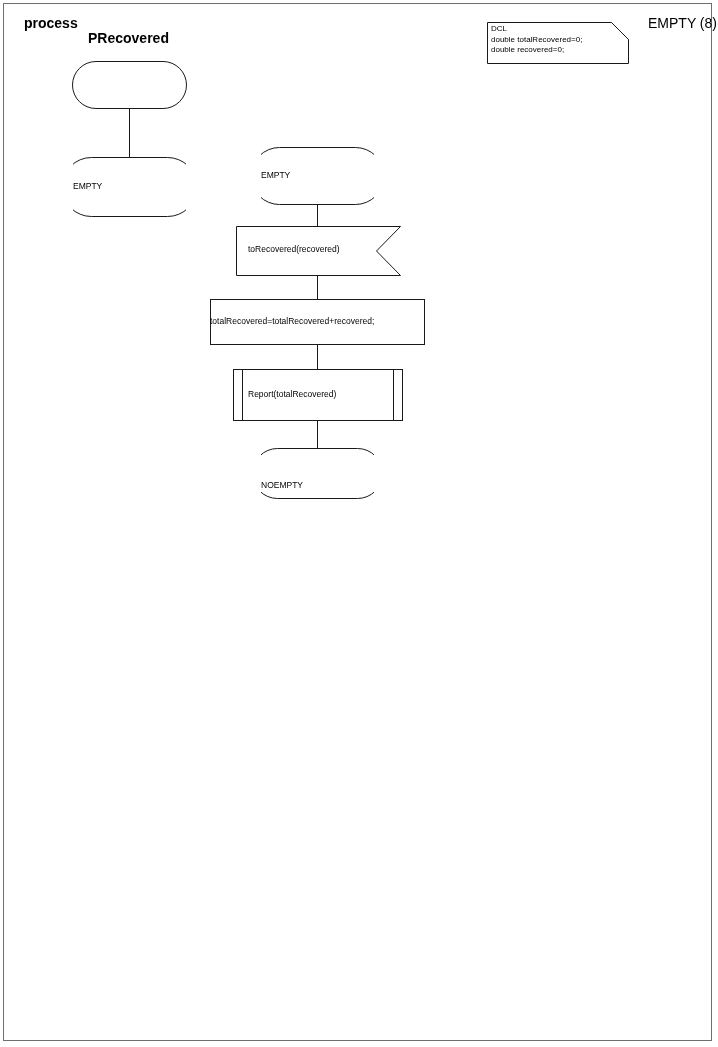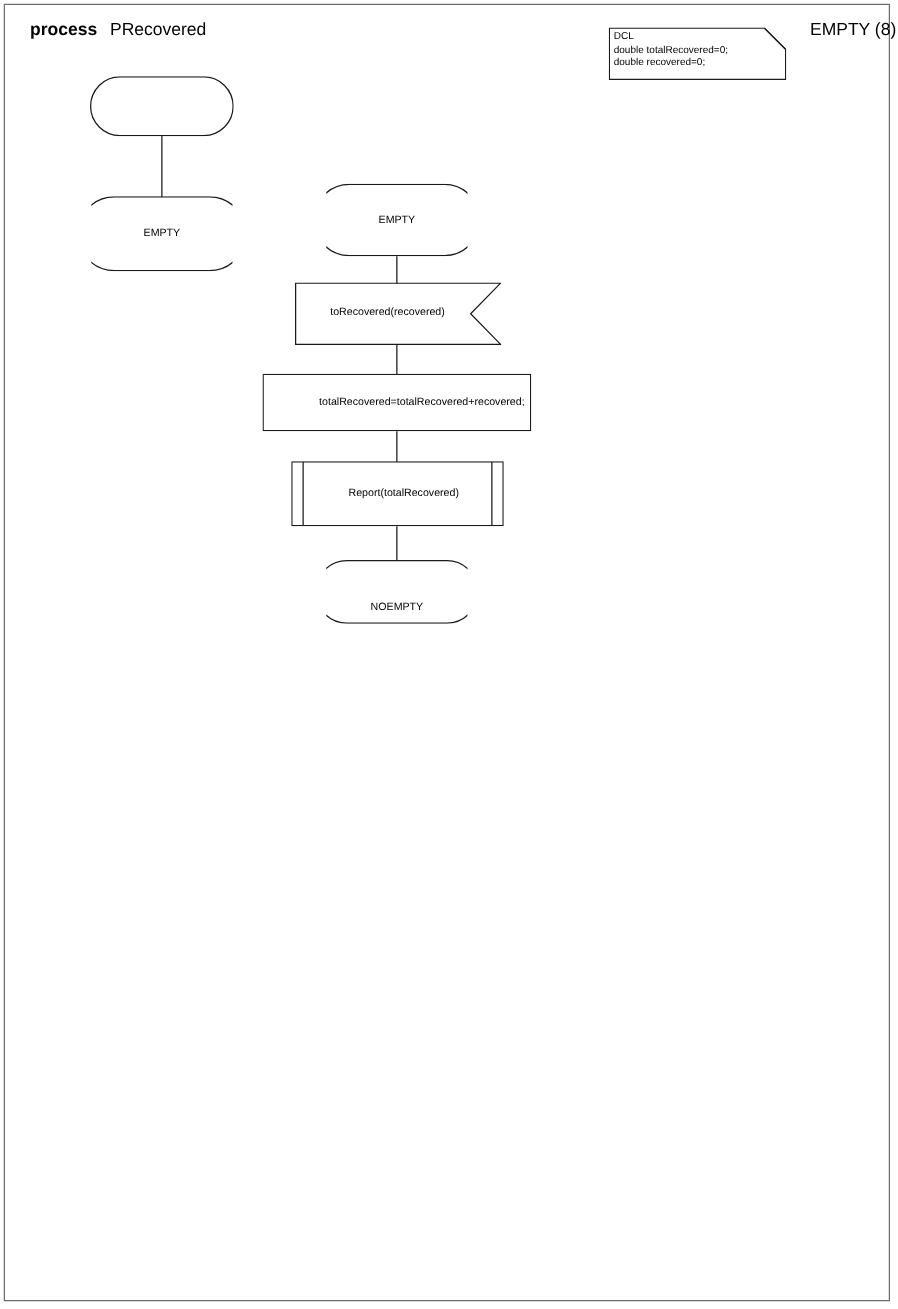--- a/index.html
+++ b/index.html
@@ -43,22 +43,22 @@
     white-space: nowrap;
     color: #000;
   }
   #hdr-process {
     left: 24px;
     top: 17px;
     font-weight: bold;
   }
   #hdr-name {
     left: 88px;
-    top: 17px;
-    font-weight: normal;
+    top: 32px;
+    font-weight: bold;
     text-align: right;
   }
   #hdr-page {
     left: 648px;
     top: 17px;
     font-weight: normal;
   }
 
   
   #dcl-note {
@@ -90,21 +90,20 @@
     position: absolute;
   }
   .shape svg { display: block; }
 
   .lbl {
     position: absolute;
     font-size: 8.5px;
     line-height: 11px;
     color: #000;
     white-space: nowrap;
-    text-align: center;
   }
 
   
   .conn {
     position: absolute;
     width: 1px;
     background: #1a1a1a;
   }
 </style>
 </head>

